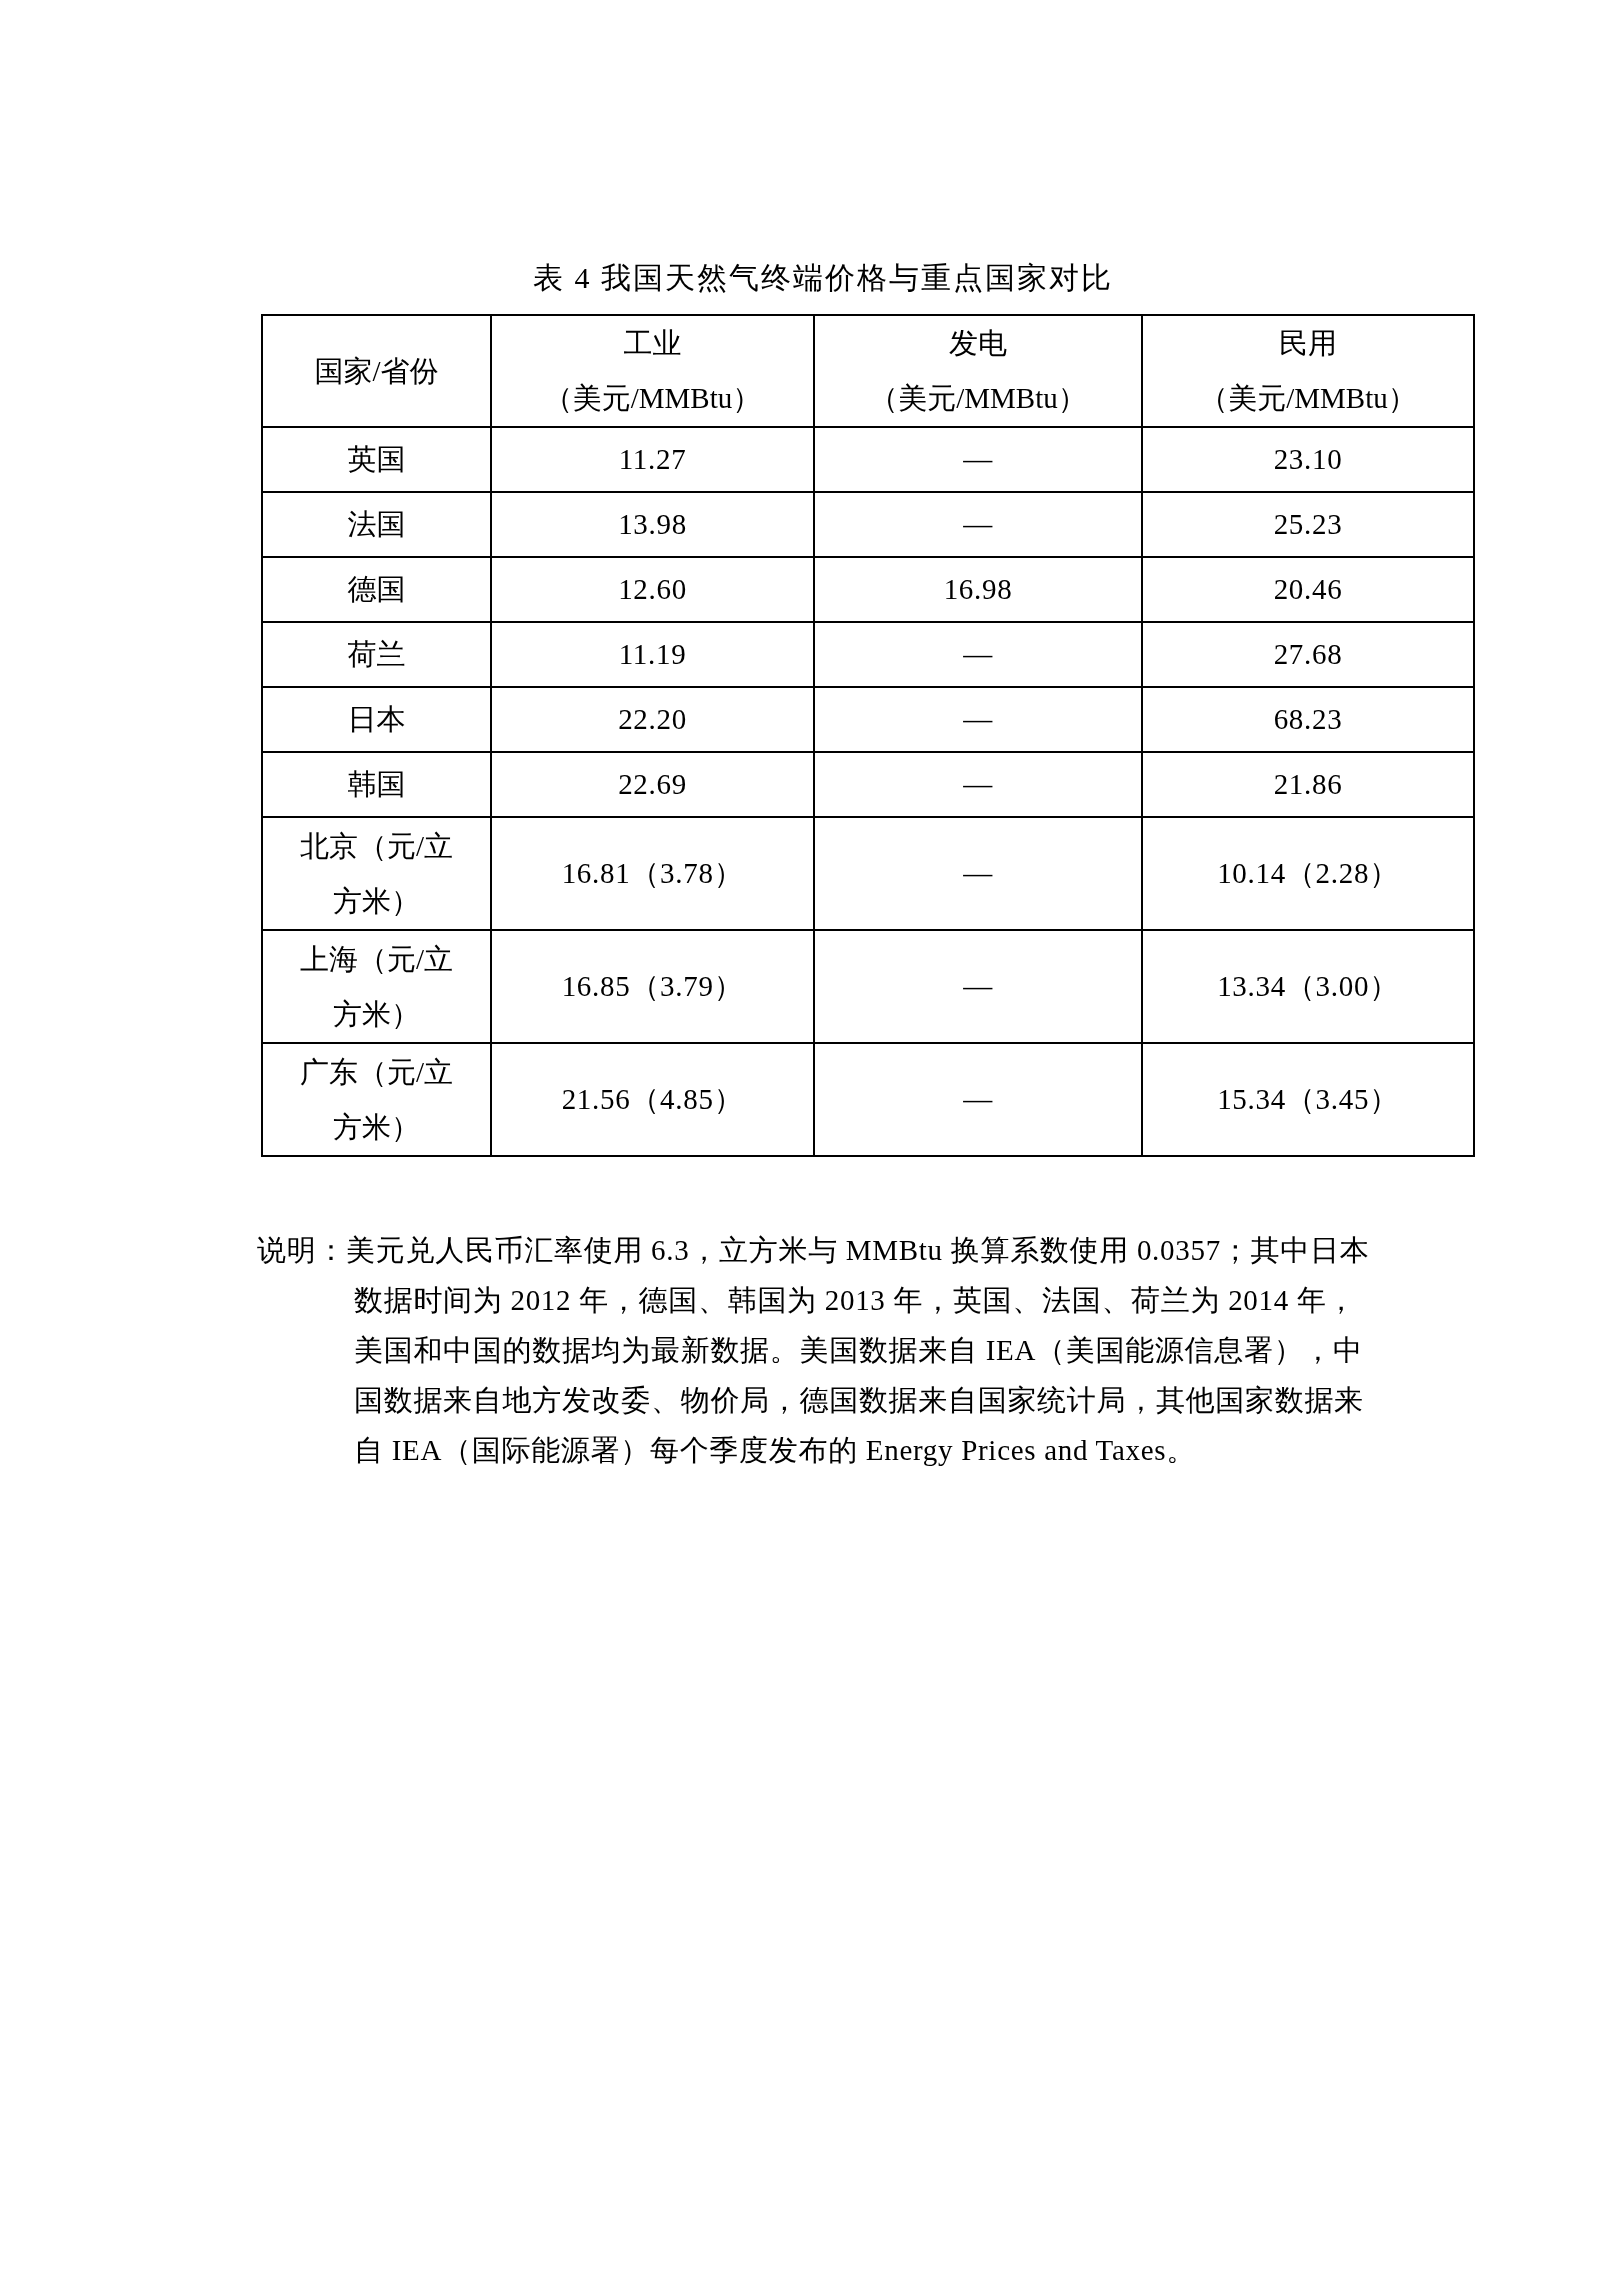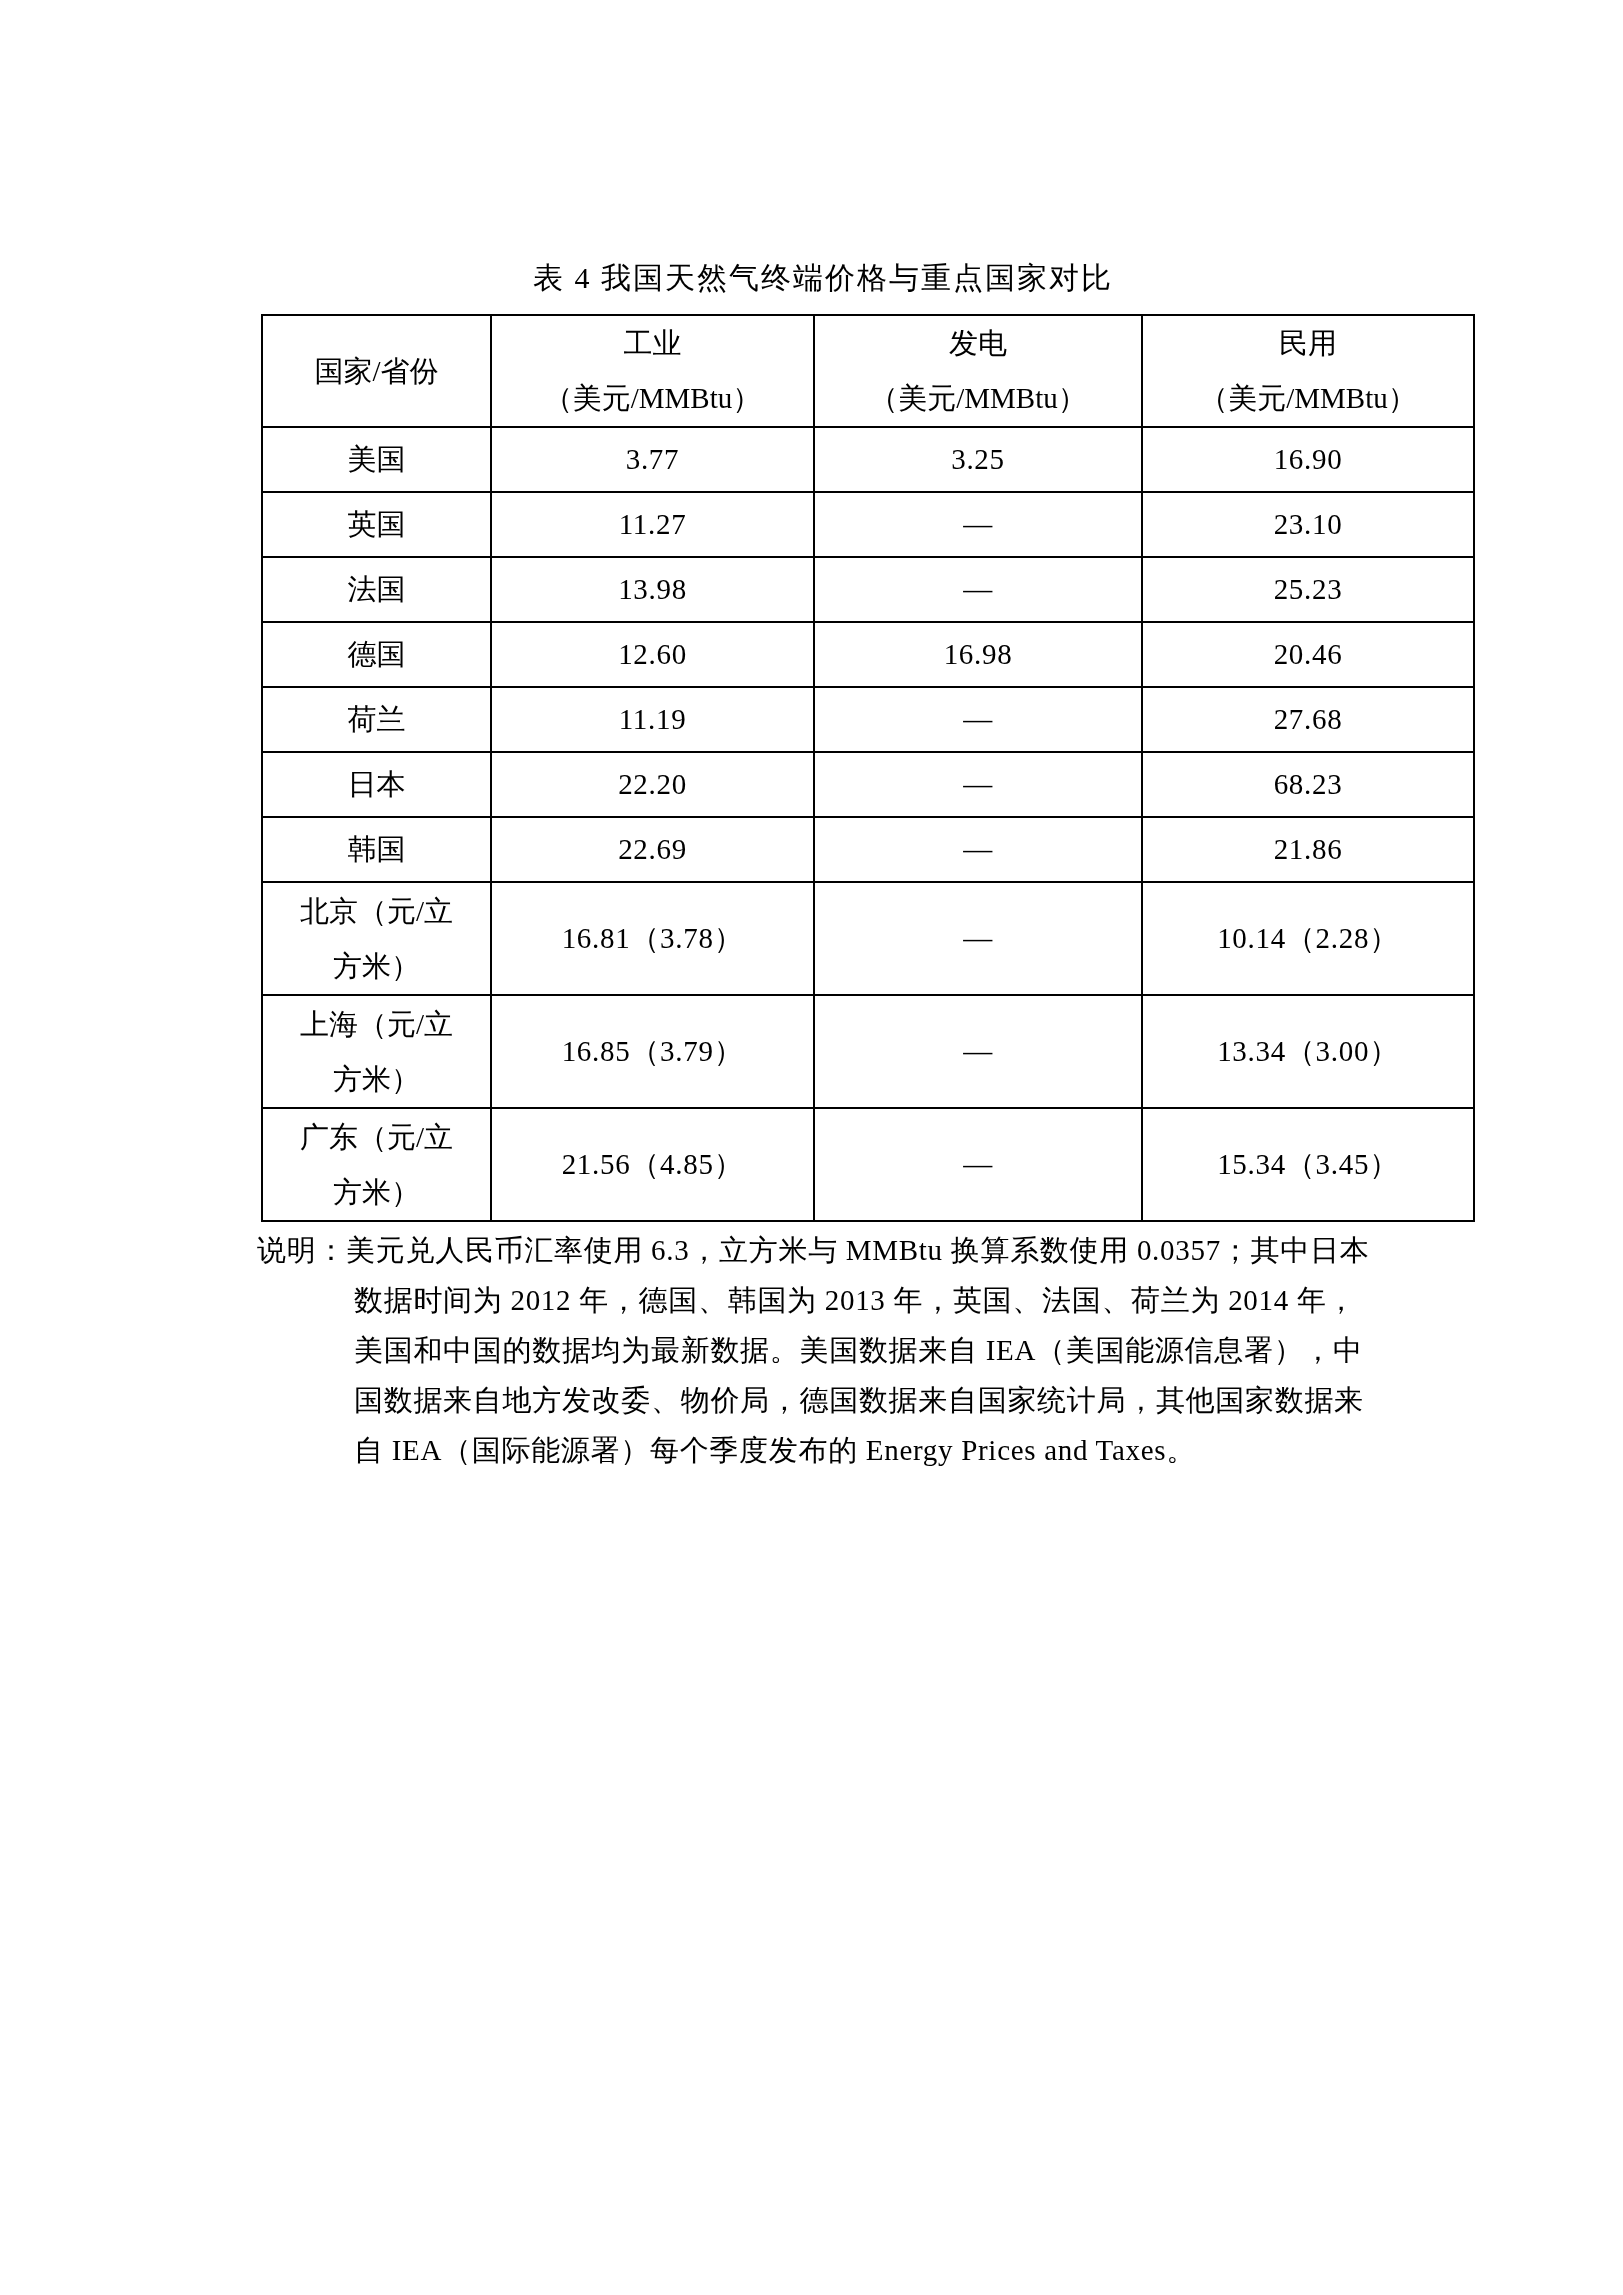--- a/index.html
+++ b/index.html
@@ -108,26 +108,20 @@
           <span class="h-name">发电</span>
           <span class="h-unit">（美元/MMBtu）</span>
         </td>
         <td>
           <span class="h-name">民用</span>
           <span class="h-unit">（美元/MMBtu）</span>
         </td>
       </tr>
 
       <tr class="row-std">
-        <td class="label-cell">美国</td>
-        <td class="num">3.77</td>
-        <td class="num">3.25</td>
-        <td class="num">16.90</td>
-      </tr>
-      <tr class="row-std">
         <td class="label-cell">英国</td>
         <td class="num">11.27</td>
         <td class="num">—</td>
         <td class="num">23.10</td>
       </tr>
       <tr class="row-std">
         <td class="label-cell">法国</td>
         <td class="num">13.98</td>
         <td class="num">—</td>
         <td class="num">25.23</td>

